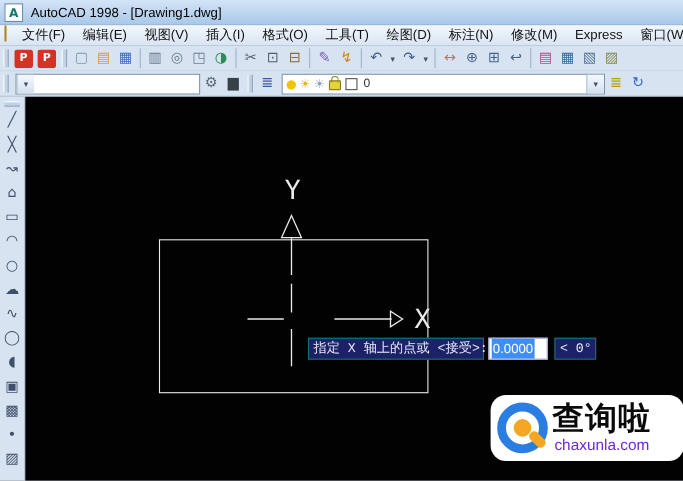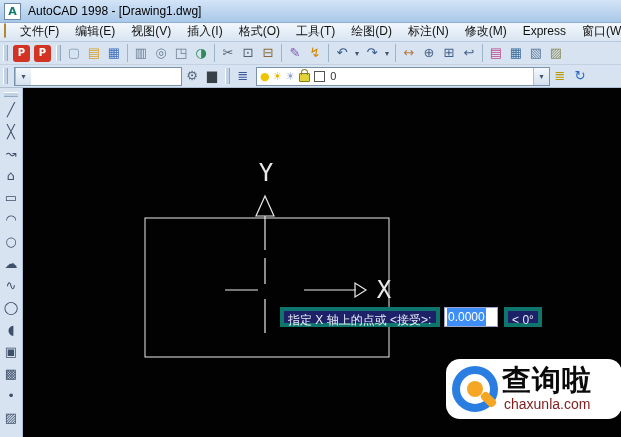--- a/index.html
+++ b/index.html
@@ -99,22 +99,22 @@
     font-family:"DejaVu Sans",sans-serif;font-size:13px;color:#40506a;
     border:1px solid transparent;border-radius:2px;box-sizing:border-box;
   }
 
   .canvas{flex:1 1 auto;background:#020202;position:relative;overflow:hidden;}
   .canvas svg{position:absolute;left:0;top:0;}
 
   
   .tipbox{
     position:absolute;height:20px;box-sizing:border-box;
-    background:#1c2168;border:4px solid #0f766e;color:#e9ebf5;
-    font-size:12px;line-height:18px;padding:0 4px;white-space:nowrap;
+    background:#1c2168;border:1px solid #0f766e;color:#e9ebf5;
+    font-size:12px;line-height:18px;padding:0 4px;white-space:nowrap;font-family:Liberation Mono, monospace;
   }
   .tip-prompt{left:257px;top:219px;width:160px;}
   .tip-angle{left:481px;top:219px;width:38px;text-align:center;}
   .tip-input{
     position:absolute;left:421px;top:219px;width:54px;height:20px;box-sizing:border-box;
     background:#fff;border:1px solid #9aa3d0;display:flex;align-items:center;
     font-size:12px;padding-left:2px;
   }
   .tip-input .sel{background:#3e8ef7;color:#fff;padding:1px 1px;line-height:16px;}
 
@@ -125,21 +125,21 @@
   }
   .wm-logo{position:absolute;left:6px;top:7px;width:46px;height:46px;}
   .wm-ring{width:46px;height:46px;border-radius:50%;border:8px solid #2a7de1;box-sizing:border-box;}
   .wm-dot{position:absolute;left:15px;top:15px;width:16px;height:16px;border-radius:50%;background:#f5a623;}
   .wm-tail{position:absolute;left:28px;top:29px;width:17px;height:9px;background:#f5a623;border-radius:4px;transform:rotate(45deg);}
   .wm-title{
     position:absolute;left:56px;top:2px;font-family:"DejaVu Serif",serif;
     font-size:29px;font-weight:bold;color:#0a0a0a;letter-spacing:1px;white-space:nowrap;
   }
   .wm-domain{
-    position:absolute;left:58px;top:37px;font-size:14px;color:#7f1d1d;
+    position:absolute;left:58px;top:37px;font-size:14px;color:#6d28d9;
     font-family:"Liberation Sans",sans-serif;white-space:nowrap;
   }
 </style>
 </head>
 <body>
 
 <div class="win">
 
   <div class="titlebar">
     <div class="acad-ico">A</div>

